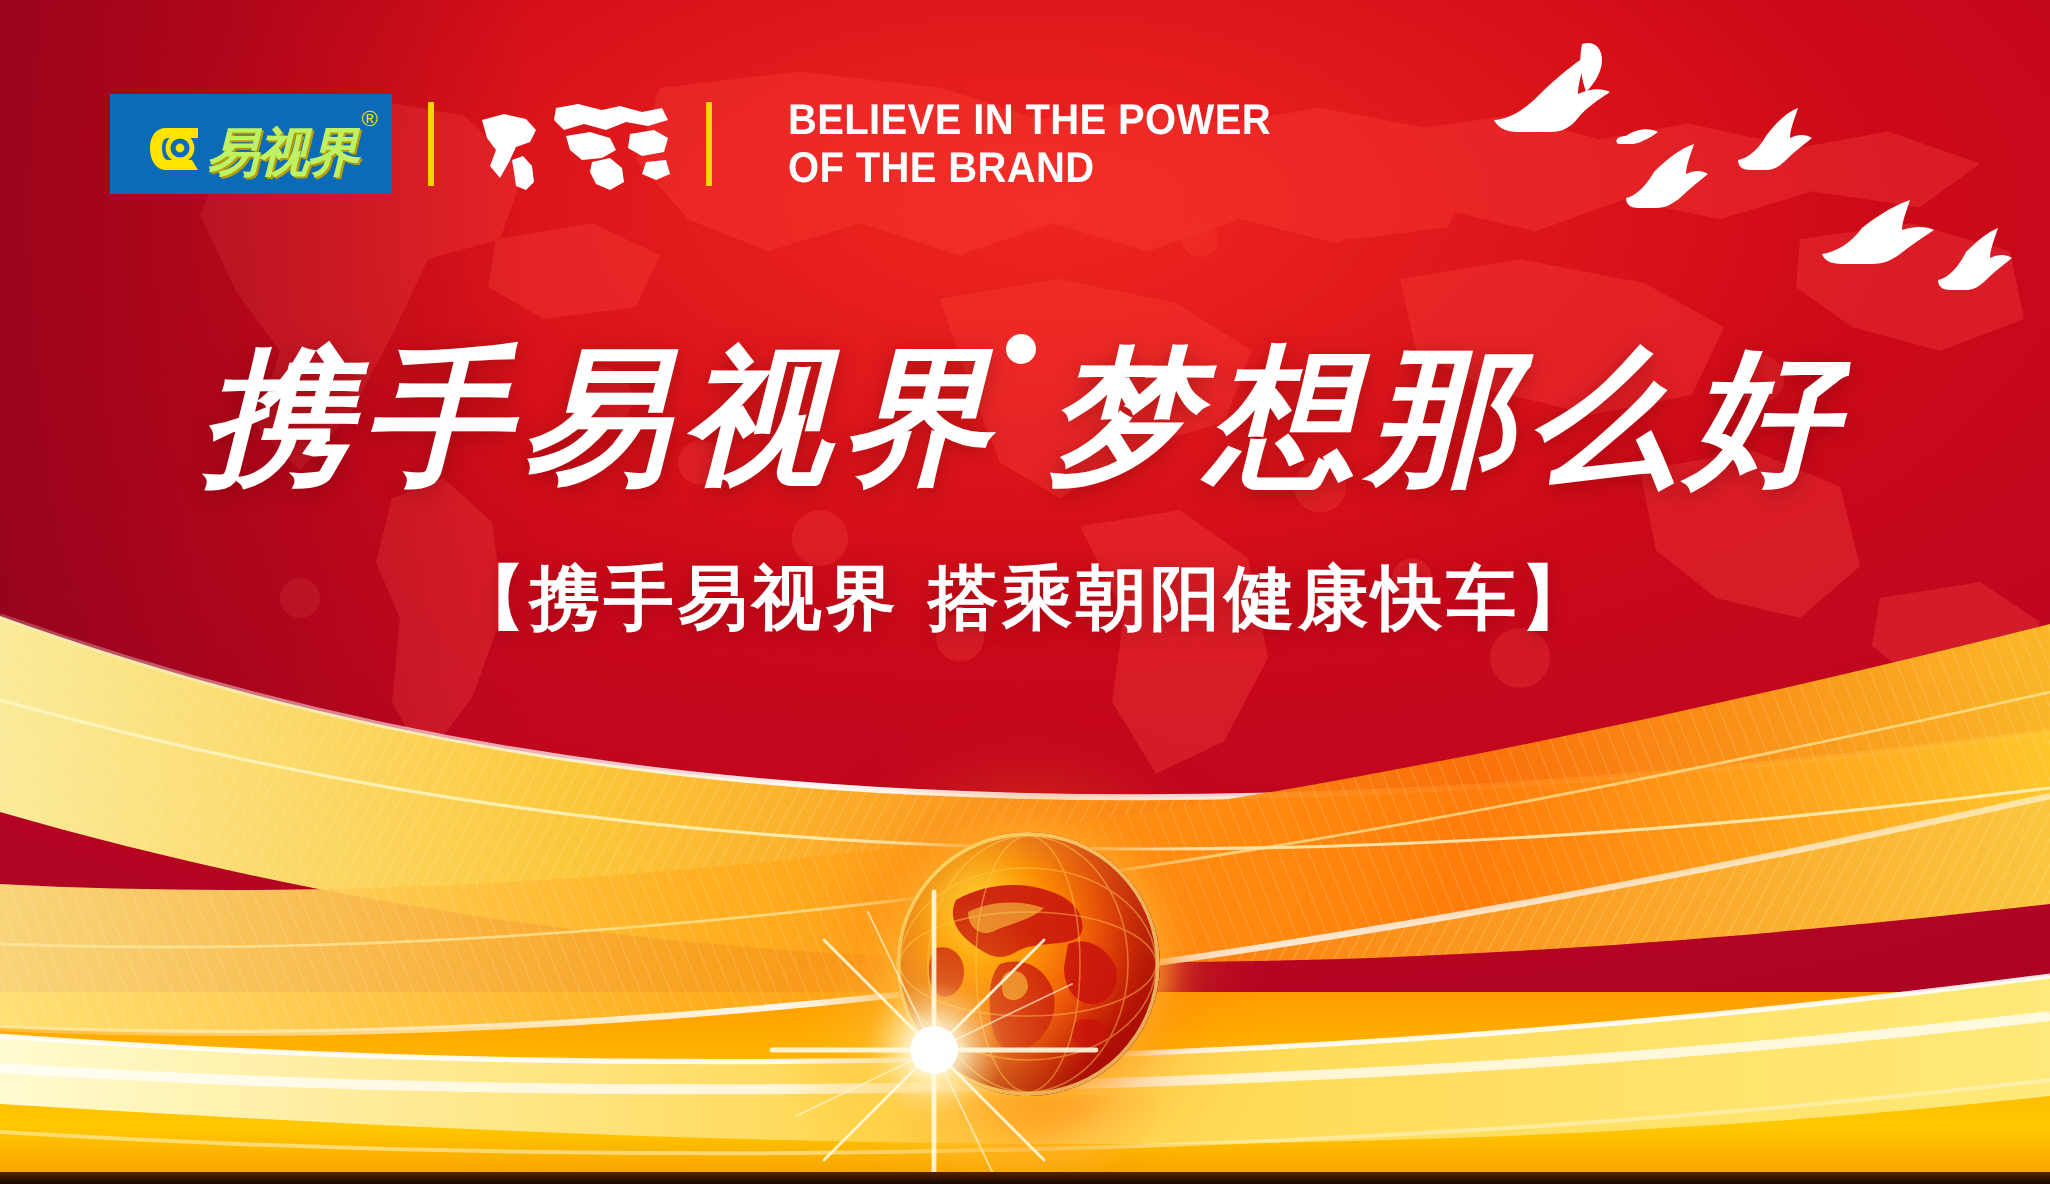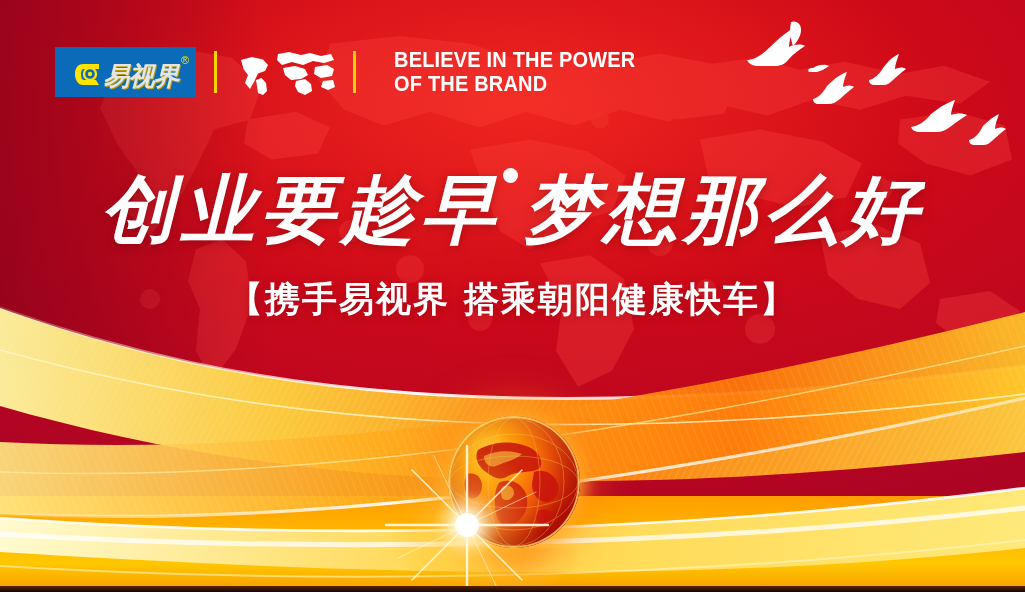--- a/index.html
+++ b/index.html
@@ -42,21 +42,21 @@
   .logo-box{
     width:141px;height:50px;background:#0b6bb8;
     display:flex;align-items:center;justify-content:center;
     position:relative;
   }
   .logo-inner{display:flex;align-items:baseline;gap:1px;}
   .logo-e{
     display:inline-block;width:30px;height:30px;position:relative;top:4px;
   }
   .logo-cn{
-    color:#e5e5e5;font-size:26px;font-weight:bold;letter-spacing:-1px;
+    color:#bef264;font-size:26px;font-weight:bold;letter-spacing:-1px;
     font-family:"DejaVu Sans","Liberation Sans",sans-serif;
     font-style:italic;line-height:1;
     text-shadow:1px 1px 0 #b89c00;
   }
   .logo-r{
     position:absolute;right:7px;top:7px;
     color:#ffe400;font-size:11px;
   }
 
   .divbar{width:3px;height:42px;background:#f5d600;margin:0 18px;}
@@ -230,21 +230,21 @@
         <path d="M78 54 C84 50 90 50 94 52 C90 55 86 57 82 58 L74 58 C72 56 74 54 78 54 Z"></path>
         <path d="M92 72 C100 64 106 60 112 58 C110 64 108 69 108 73 C112 71 116 71 119 73 C114 77 109 81 105 85 C101 88 98 90 93 90 L84 90 C80 90 78 88 78 85 C83 84 88 79 92 72 Z"></path>
         <path d="M148 54 C154 46 159 42 164 40 C162 46 160 51 160 55 C164 53 168 53 171 55 C166 59 162 62 158 66 C155 69 152 71 148 71 L140 71 C136 71 134 69 134 66 C139 65 144 61 148 54 Z"></path>
         <path d="M196 100 C206 92 214 88 220 86 C218 92 216 97 216 101 C222 99 228 99 232 101 C226 105 220 109 215 113 C211 116 207 118 201 118 L186 118 C180 118 177 116 176 113 C183 112 190 108 196 100 Z"></path>
         <path d="M248 112 C254 106 259 102 264 100 C262 106 260 111 260 115 C264 113 268 113 271 115 C266 119 262 122 258 126 C255 129 252 131 248 131 L240 131 C236 131 234 129 234 126 C239 125 244 120 248 112 Z"></path>
       </g>
     </svg>
   </div>
 
   <div class="headline">
-    <span class="seg">创业要趁早</span><span class="hl-dot"></span><span class="seg">梦想那么好</span>
+    <span class="seg">携手易视界</span><span class="hl-dot"></span><span class="seg">梦想那么好</span>
   </div>
 
   <div class="subline">【携手易视界 搭乘朝阳健康快车】</div>
 
   <div class="bottom-floor"></div>
 
   <div class="rays">
     <svg viewBox="0 0 1025 290" preserveAspectRatio="none" xmlns="http://www.w3.org/2000/svg">
       <defs>
         <linearGradient id="rb1" x1="0" y1="0" x2="1" y2="0">

